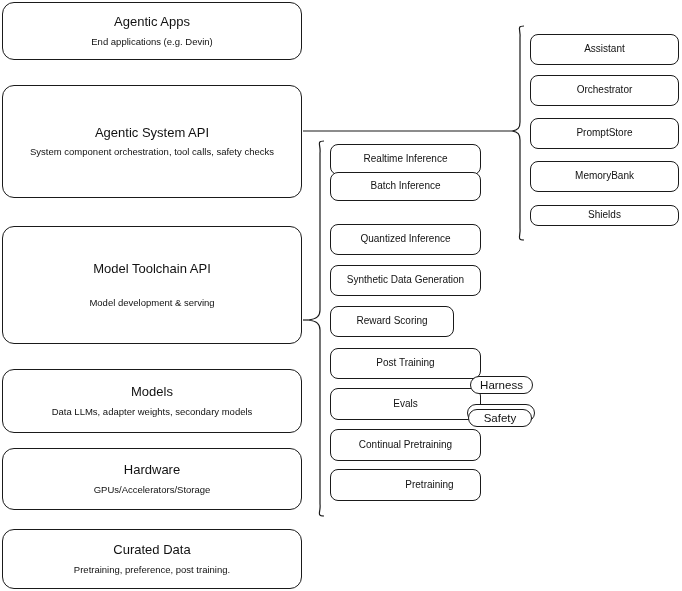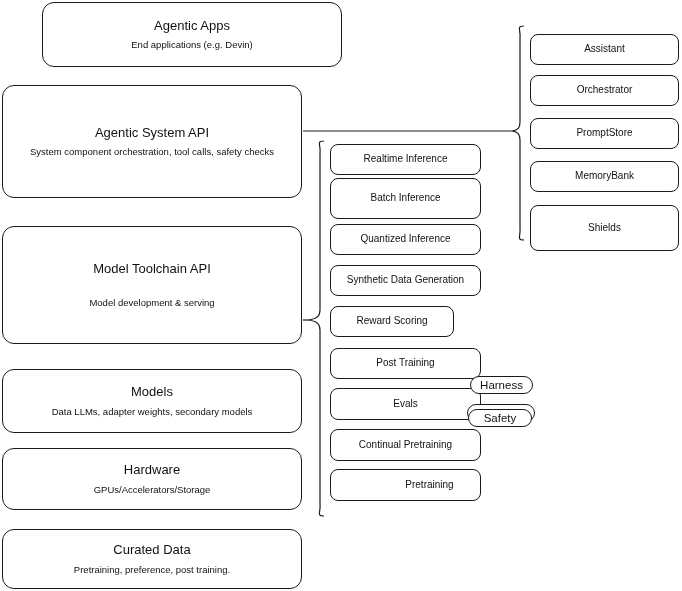--- a/index.html
+++ b/index.html
@@ -93,21 +93,21 @@
 
     <path d="M 324 141
              C 316 141, 321 145, 320 153
              L 320 310
              C 320 316, 317 319, 308 320
              C 317 321, 320 324, 320 330
              L 320 504
              C 321 512, 316 516, 324 516"></path>
   </svg>
 
-  <div class="node layer" style="left:2px; top:2px; width:300px; height:65px;margin-left:40px;">
+  <div class="node layer" style="left:2px; top:2px; width:300px; height:58px;">
     <div class="title">Agentic Apps</div>
     <div class="subtitle">End applications (e.g. Devin)</div>
   </div>
 
   <div class="node layer" style="left:2px; top:85px; width:300px; height:113px;">
     <div class="title">Agentic System API</div>
     <div class="subtitle">System component orchestration, tool calls, safety checks</div>
   </div>
 
   <div class="node layer" style="left:2px; top:226px; width:300px; height:118px;gap:15px;">
@@ -126,21 +126,21 @@
   </div>
 
   <div class="node layer" style="left:2px; top:529px; width:300px; height:60px;">
     <div class="title">Curated Data</div>
     <div class="subtitle">Pretraining, preference, post training.</div>
   </div>
 
   <div class="node chip" style="left:330px; top:144px; width:151px; height:31px;">
     <span>Realtime Inference</span>
   </div>
-  <div class="node chip" style="left:330px; top:178px; width:151px; height:41px;">
+  <div class="node chip" style="left:330px; top:172px; width:151px; height:29px;">
     <span>Batch Inference</span>
   </div>
   <div class="node chip" style="left:330px; top:224px; width:151px; height:31px;">
     <span>Quantized Inference</span>
   </div>
   <div class="node chip" style="left:330px; top:265px; width:151px; height:31px;">
     <span>Synthetic Data Generation</span>
   </div>
   <div class="node chip" style="left:330px; top:306px; width:124px; height:31px;">
     <span>Reward Scoring</span>
@@ -173,17 +173,17 @@
   </div>
   <div class="node chip" style="left:530px; top:75px; width:149px; height:31px;">
     <span>Orchestrator</span>
   </div>
   <div class="node chip" style="left:530px; top:118px; width:149px; height:31px;">
     <span>PromptStore</span>
   </div>
   <div class="node chip" style="left:530px; top:161px; width:149px; height:31px;">
     <span>MemoryBank</span>
   </div>
-  <div class="node chip" style="left:530px; top:205px; width:149px; height:46px;">
+  <div class="node chip" style="left:530px; top:205px; width:149px; height:21px;">
     <span>Shields</span>
   </div>
 
 </div>
 
 </body></html>

